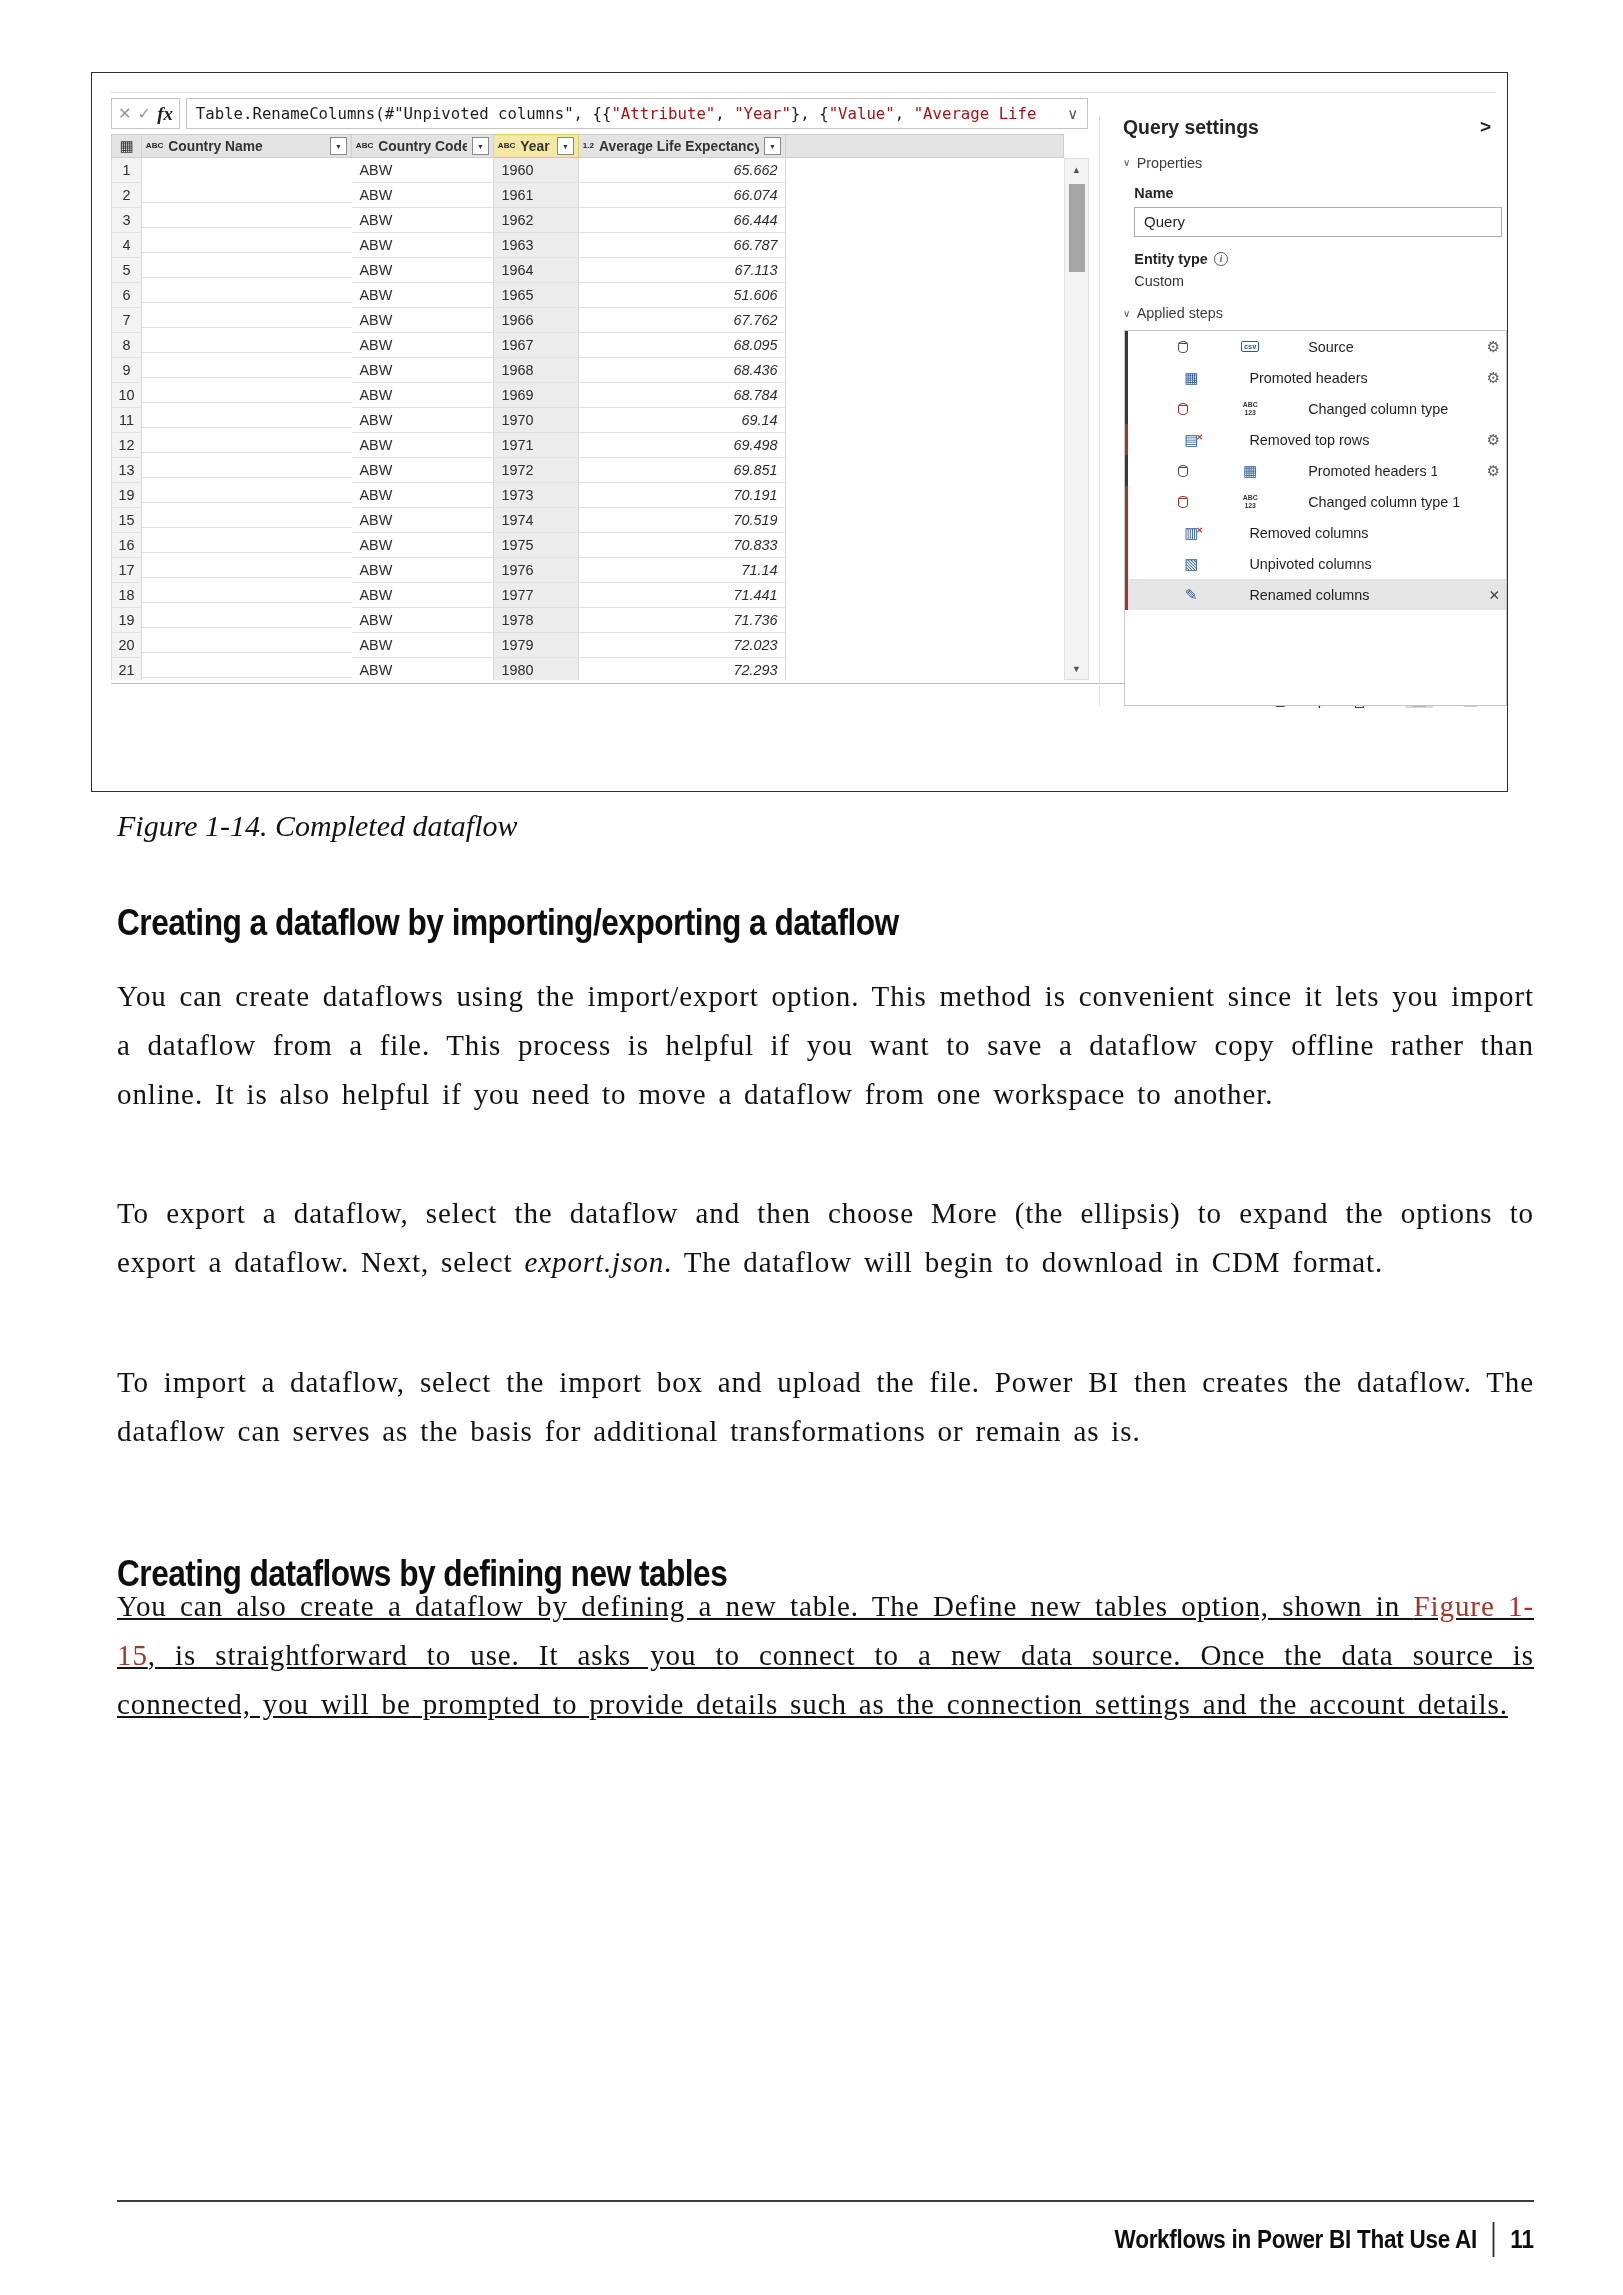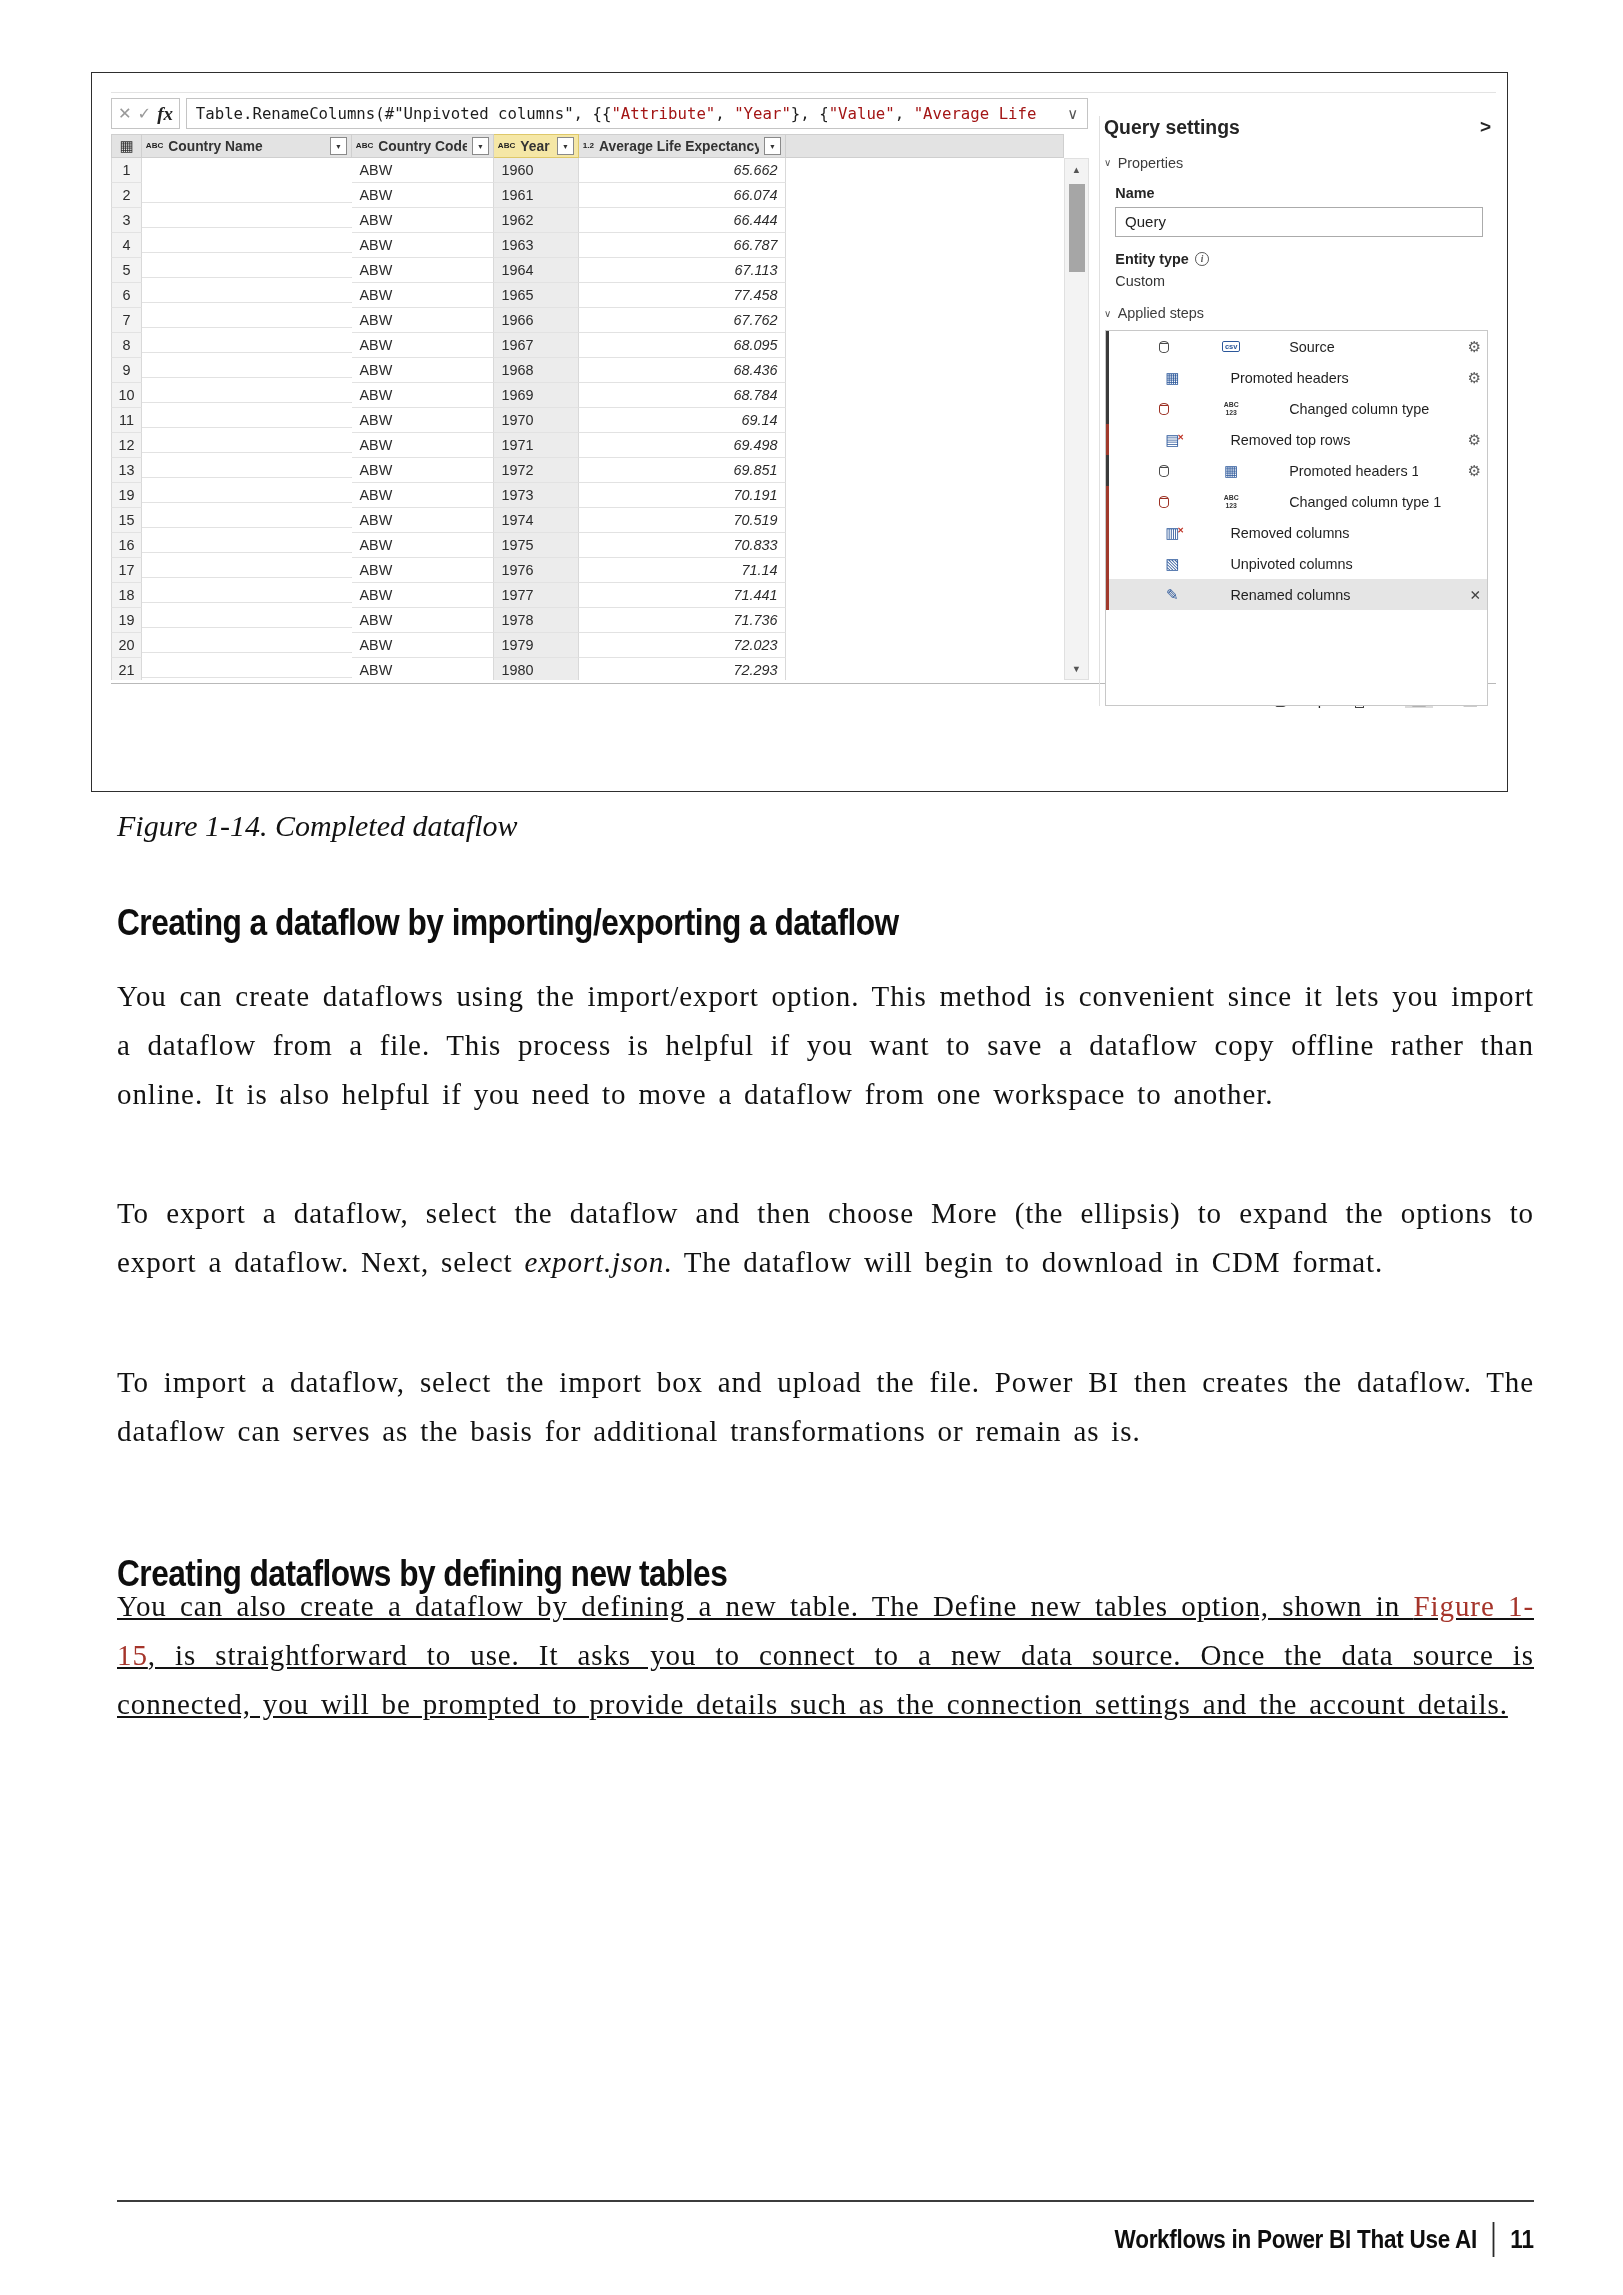--- a/index.html
+++ b/index.html
@@ -73,21 +73,21 @@
   .btnstrip{position:absolute;left:0;top:620px;width:1385px;height:59px;background:#f0f0f0;
             border-top:0.6px solid #dadada;display:flex;align-items:center;justify-content:flex-end;
             gap:17.5px;padding-right:21px;box-sizing:border-box;}
   .btn-cancel{width:101px;height:35px;background:#fff;border:1.3px solid #5f5f5f;display:flex;align-items:center;
               justify-content:center;font-size:16.3px;color:#222;box-sizing:border-box;}
   .btn-save{width:139px;height:39px;background:#e2a220;border:0.6px solid #d49a1e;display:flex;align-items:center;
             justify-content:center;font-size:16.3px;color:#3a2c07;box-sizing:border-box;}
 
   
   .panel{position:absolute;left:988px;top:22.5px;width:397px;border-left:0.6px solid #e0e0e0;
-         padding-left:4px;box-sizing:border-box;}
+         padding-left:23px;box-sizing:border-box;}
   .ptitle{display:flex;align-items:center;justify-content:space-between;font-size:19.4px;font-weight:bold;color:#252525;}
   .pchev{font-size:19px;font-weight:bold;color:#252525;padding-right:5px;}
   .collapser{display:flex;align-items:center;gap:6.3px;font-size:14.4px;color:#3c3c3c;margin-top:16.3px;}
   .collapser .caret{font-size:10px;color:#555;}
   .plabel{font-size:14.4px;font-weight:bold;color:#252525;margin:13.8px 0 6.3px 11.3px;display:flex;align-items:center;gap:6.3px;}
   .info{width:13.8px;height:13.8px;border:1.3px solid #555;border-radius:50%;display:inline-flex;align-items:center;
         justify-content:center;font-family:"Liberation Serif",serif;font-style:italic;font-size:9.4px;color:#555;box-sizing:border-box;}
   .pinput{margin-left:11.3px;width:368px;height:30px;border:0.6px solid #ababab;box-sizing:border-box;background:#fff;
           font-size:15px;color:#222;padding:0 8.8px;font-family:"Liberation Sans",sans-serif;}
   .pvalue{font-size:14.4px;color:#333;margin:0 0 0 11.3px;}
@@ -229,21 +229,21 @@
               <span class="c-code">ABW</span>
               <span class="c-year">1964</span>
               <span class="c-value">67.113</span>
             </div>
 
             <div class="trow">
               <span class="c-num">6</span>
               <span class="c-country">Aruba</span>
               <span class="c-code">ABW</span>
               <span class="c-year">1965</span>
-              <span class="c-value">77.458</span>
+              <span class="c-value">51.606</span>
             </div>
 
             <div class="trow">
               <span class="c-num">7</span>
               <span class="c-country">Aruba</span>
               <span class="c-code">ABW</span>
               <span class="c-year">1966</span>
               <span class="c-value">67.762</span>
             </div>
 

